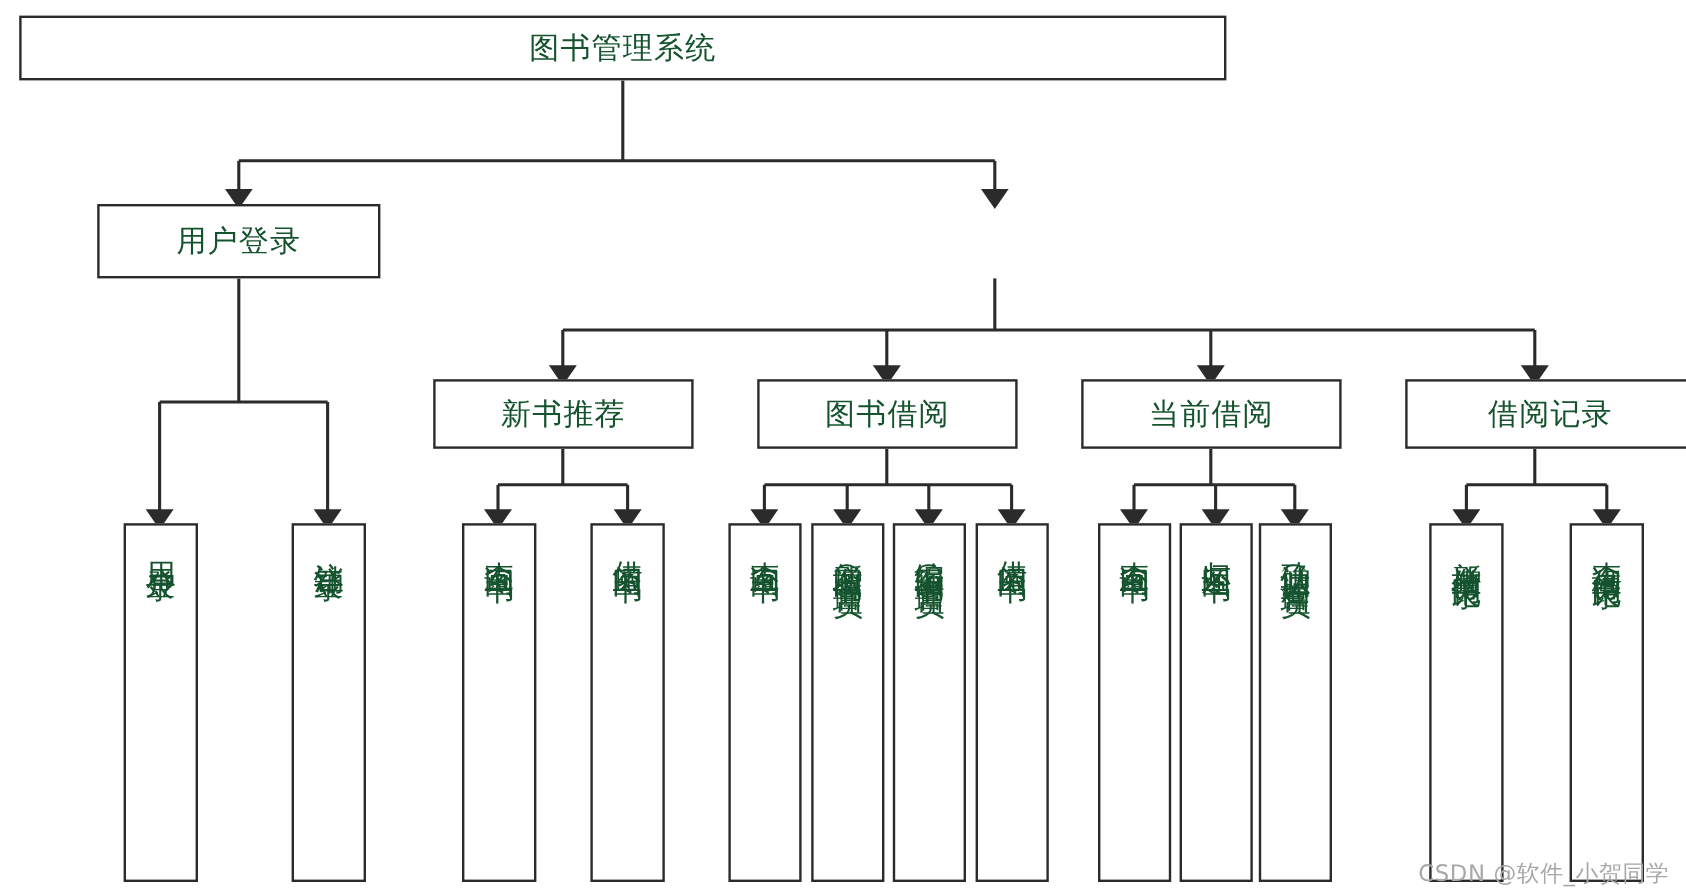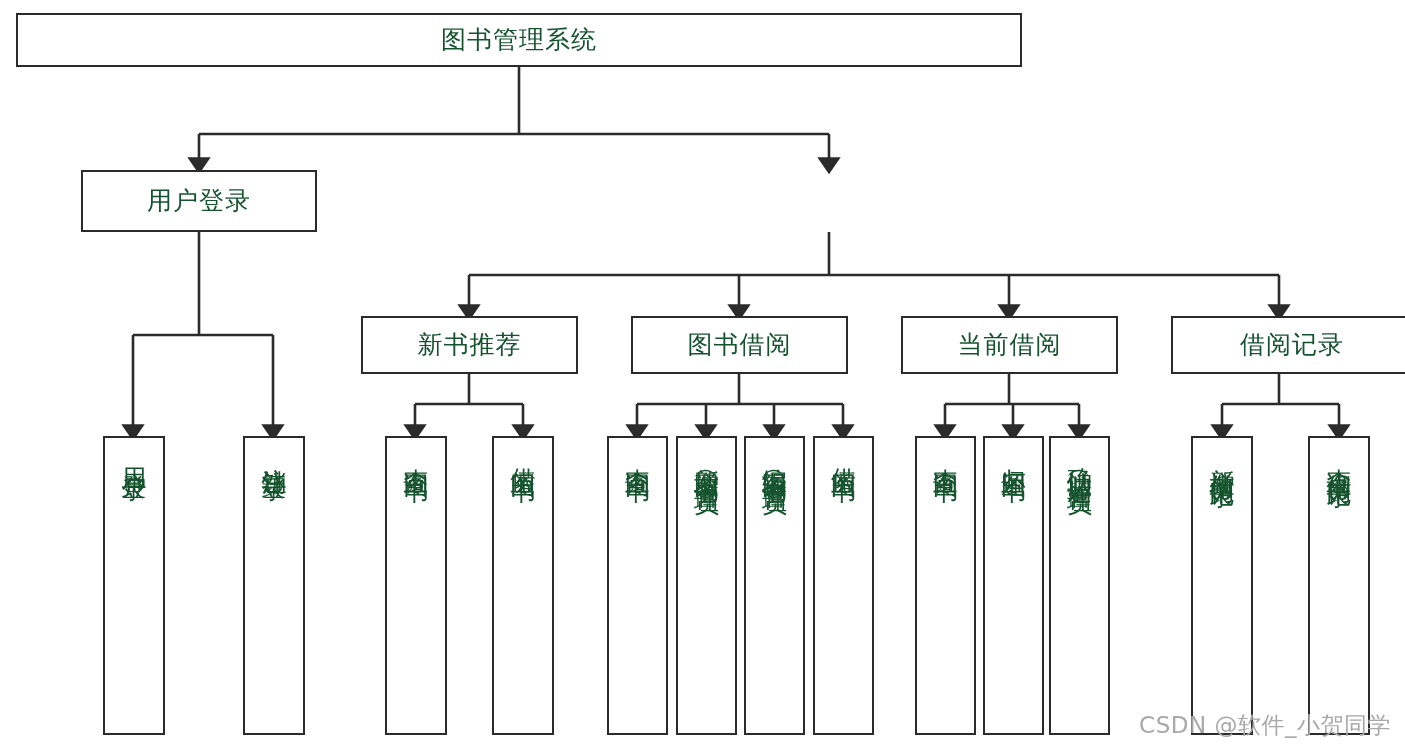--- a/index.html
+++ b/index.html
@@ -63,21 +63,21 @@
     -webkit-text-orientation: upright;
     font-size: 25px;
     line-height: 1.0;
     letter-spacing: 3.5px;
     white-space: nowrap;
   }
   .watermark {
     position: absolute;
     right: 14px;
     bottom: 6px;
-    font-size: 23px;
+    font-size: 19px;
     color: #a8a8a8;
     letter-spacing: 0.5px;
     white-space: nowrap;
     font-family: "DejaVu Sans", "Liberation Sans", sans-serif;
   }
 </style>
 </head>
 <body>
 
 <div id="canvas">

